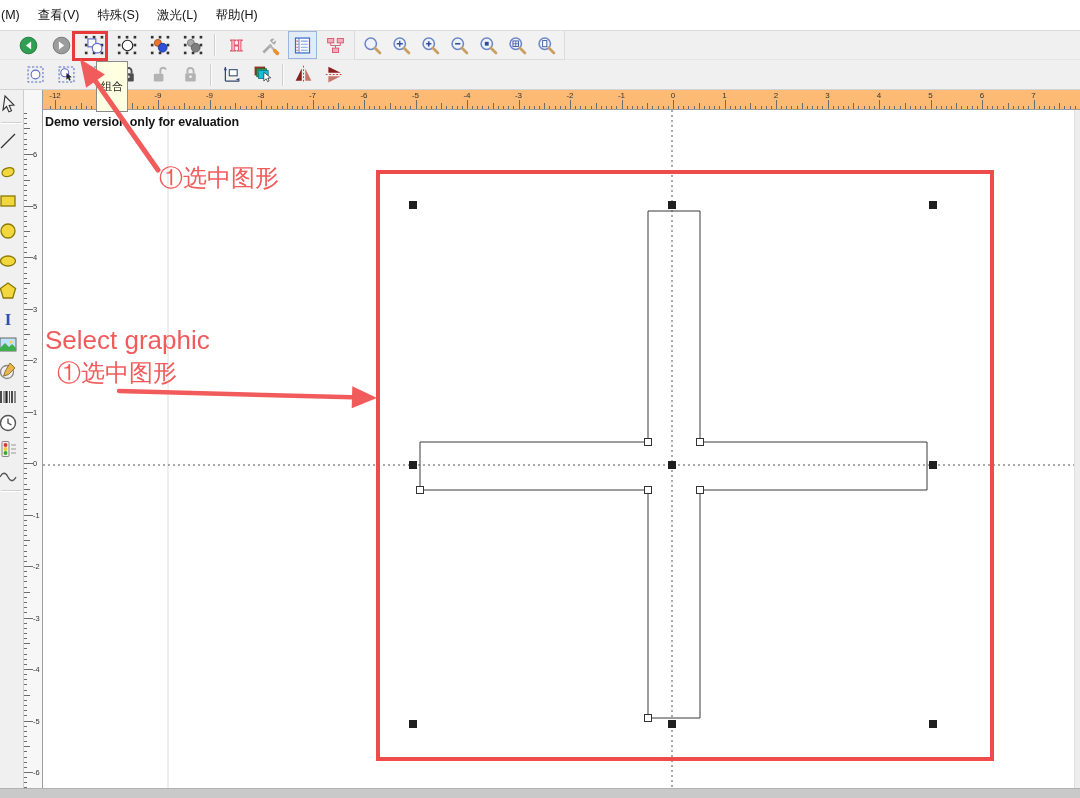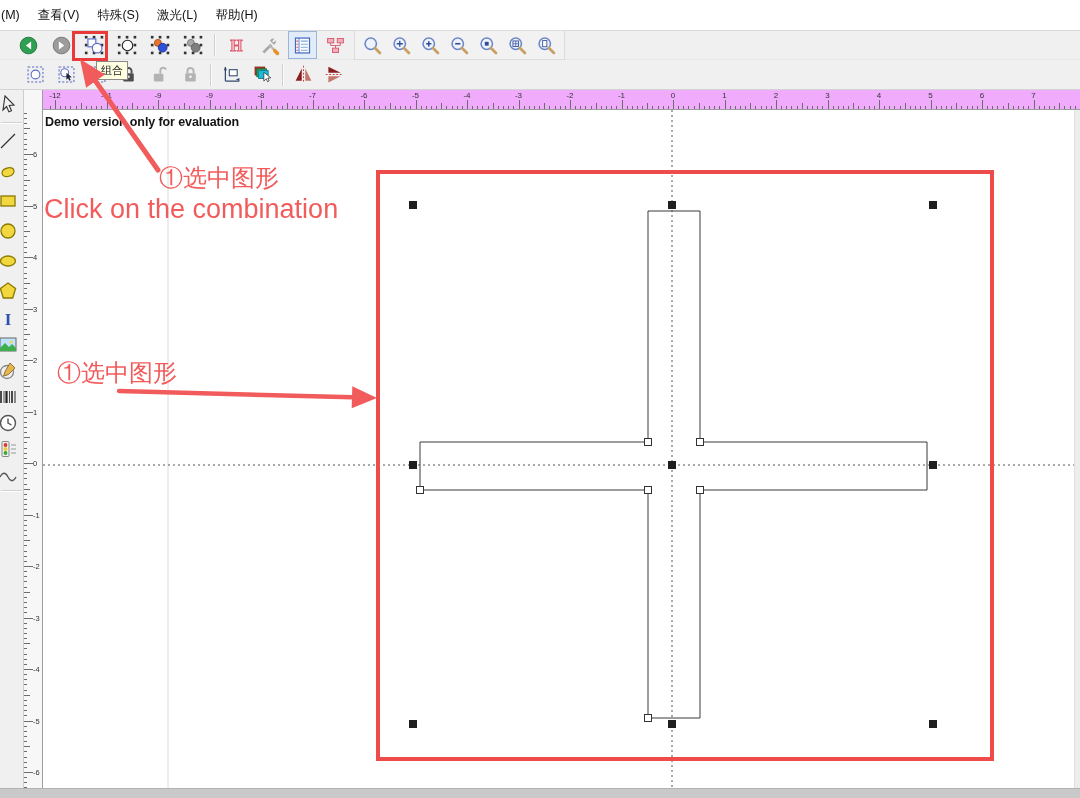--- a/index.html
+++ b/index.html
@@ -20,39 +20,39 @@
   .zoomgroup{display:flex;align-items:center;height:28px;margin-left:2px;padding:0 3px;border:1px solid #dcdcdc;background:#f2f2f2;flex:none}
   .zoomgroup .tbtn{margin:0 0}
   
   .lbar{position:absolute;left:0;top:90px;width:24px;height:698px;background:#f0f0f0;border-right:1px solid #cdcdcd;overflow:hidden;box-sizing:border-box}
   .lbtn{height:30px;display:flex;align-items:center;overflow:hidden}
   .lbtn:nth-child(n+9){height:26px}
   .lbtn svg{width:22px;height:22px;margin-left:-3px;flex:none}
   .ldiv{height:0;border-top:1px solid #d2d2d2;border-bottom:1px solid #fff;margin:2px 1px}
   
   .vruler{position:absolute;left:24px;top:90px;width:19px;height:698px;background:#f7f7f7;border-right:1px solid #9d9d9d;overflow:hidden;box-sizing:border-box}
-  .hruler{position:absolute;left:43px;top:90px;width:1037px;height:20px;background:#f0abfc;border-bottom:1px solid #9d9d9d;overflow:hidden;box-sizing:border-box}
+  .hruler{position:absolute;left:43px;top:90px;width:1037px;height:20px;background:#fdba74;border-bottom:1px solid #9d9d9d;overflow:hidden;box-sizing:border-box}
   .htick{position:absolute;bottom:0;width:1px;background:#6c6c6c}
   .hlab{position:absolute;top:1px;width:18px;margin-left:-9px;text-align:center;font-size:8px;color:#333}
   .vtick{position:absolute;left:0;height:1px;background:#6c6c6c}
   .vlab{position:absolute;left:9px;font-size:7.5px;color:#333}
   
   .canvas{position:absolute;left:43px;top:110px;width:1037px;height:678px;background:#fff;overflow:hidden}
   #csvg{position:absolute;left:0;top:0;width:1037px;height:678px}
   .demo-text{position:absolute;left:2px;top:5px;font-weight:bold;font-size:12.5px;color:#141414;letter-spacing:-0.1px}
   .rstrip{position:absolute;right:0;top:110px;width:5px;height:678px;background:#ededed;border-left:1px solid #e0e0e0}
   .bstrip{position:absolute;left:0;top:788px;width:100%;height:10px;background:#c9c9c9;border-top:1px solid #b2b2b2;box-sizing:border-box}
   
   .ann{position:absolute;color:#f25b5b;white-space:nowrap;z-index:30;line-height:1.05}
   #ann-step2-cn{left:159px;top:165px;font-size:24px}
   #ann-step2-en{left:44px;top:195px;font-size:27px}
   #ann-step1-en{left:45px;top:327px;font-size:26px}
   #ann-step1-cn{left:57px;top:360px;font-size:24px}
   .redbox{position:absolute;border:3px solid #e83a3a;z-index:60;box-sizing:border-box;background:transparent}
-  .tooltip{position:absolute;left:96px;top:61px;z-index:55;background:#ffffe1;border:1px solid #8a8a8a;font-size:11px;line-height:15px;padding:1px 4px;color:#222}
+  .tooltip{position:absolute;left:96px;top:61px;z-index:55;background:#ffffe1;border:1px solid #8a8a8a;font-size:11px;line-height:15px;padding:17px 4px;color:#222}
   .overlay{position:absolute;left:0;top:0;width:1080px;height:798px;z-index:70;pointer-events:none}
 </style>
 </head>
 <body>
 
 <div class="app">
   <div class="menubar">
     <span class="menu-item">(M)</span>
     <span class="menu-item">查看(V)</span>
     <span class="menu-item">特殊(S)</span>
@@ -773,21 +773,21 @@
         <rect x="886" y="610" width="8" height="8" fill="#1f1f1f"></rect>
         <rect x="335" y="62" width="614" height="587" fill="none" stroke="#ee4b4b" stroke-width="4"></rect>
       </svg>
     <div class="demo-text">Demo version only for evaluation</div>
   </div>
 
   <div class="rstrip"></div>
   <div class="bstrip"></div>
 
   <div class="ann" id="ann-step2-cn">①选中图形</div>
-  <div class="ann" id="ann-step2-en">Click on the combination</div>
+  <div class="ann" id="ann-step1-en">Select graphic</div>
   <div class="ann" id="ann-step1-cn">①选中图形</div>
 
   <div class="redbox" id="redbox" style="left: 72px; top: 31px; width: 36px; height: 30px; border-color: rgb(232, 58, 58);"></div>
   <div class="tooltip" id="tooltip">组合</div>
 
   <svg class="overlay" id="overlay">
       <line x1="158" y1="170" x2="95.52352895124831" y2="81.09117581523799" stroke="#f25b5b" stroke-width="5" stroke-linecap="round"></line>
       <polygon points="80,59 104.9,74.5 86.1,87.7" fill="#f25b5b"></polygon>
       <line x1="119" y1="391" x2="352.00919659344265" y2="397.32195494633373" stroke="#f25b5b" stroke-width="4.5" stroke-linecap="round"></line>
       <polygon points="377,398 351.7,408.3 352.3,386.3" fill="#f25b5b"></polygon>

